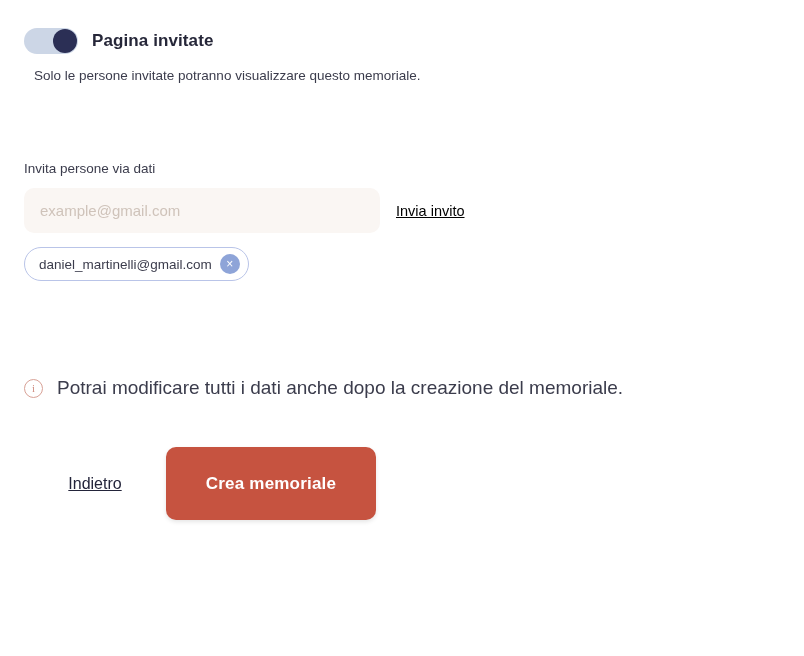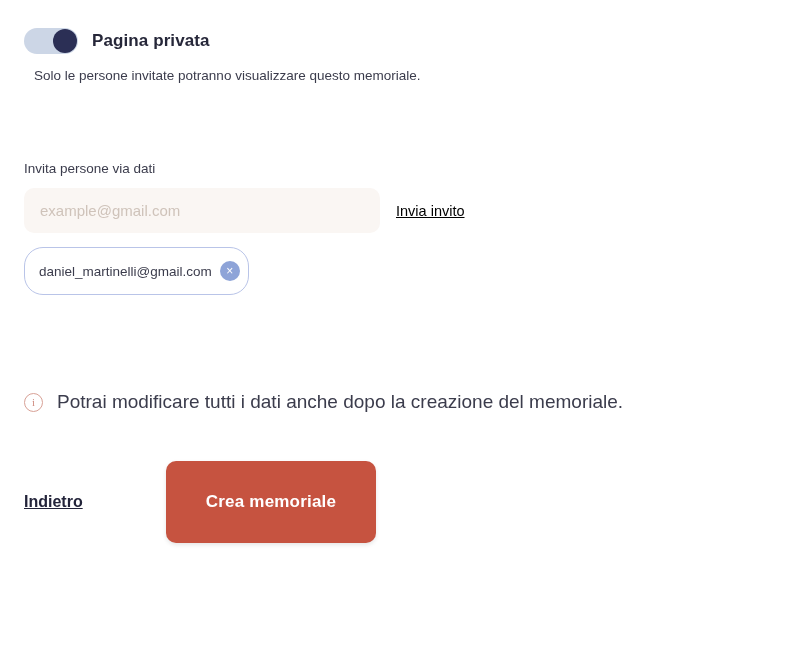--- a/index.html
+++ b/index.html
@@ -100,21 +100,21 @@
   
   .chips {
     margin-top: 14px;
     display: flex;
     gap: 10px;
   }
   .chip {
     display: inline-flex;
     align-items: center;
     gap: 8px;
-    height: 48px;
+    height: 34px;
     padding: 0 8px 0 14px;
     box-sizing: border-box;
     border: 1px solid #b9c4e8;
     border-radius: 19px;
     background: #ffffff;
     font-size: 13.5px;
     color: #3b3c4c;
   }
   .chip-remove {
     width: 20px;
@@ -155,29 +155,30 @@
 
   
   .actions {
     margin-top: 48px;
     display: flex;
     align-items: center;
   }
   .back-link {
     width: 142px;
     font-size: 16px;
-    font-weight: bold;
+    font-weight: normal;
     color: #23243a;
     text-decoration: underline;
     cursor: pointer;
     user-select: none;
+    text-align: center;
   }
   .primary-btn {
     min-width: 210px;
-    height: 82px;
+    height: 73px;
     border: none;
     border-radius: 10px;
     background: #c65340;
     color: #ffffff;
     font-family: "Liberation Sans", sans-serif;
     font-size: 17px;
     font-weight: bold;
     letter-spacing: .2px;
     cursor: pointer;
     box-shadow: 0 2px 4px rgba(0,0,0,.10);
@@ -185,21 +186,21 @@
 </style>
 </head>
 <body>
 
 <div class="page">
 
   <div class="toggle-row">
     <div class="toggle">
       <div class="knob"></div>
     </div>
-    <div class="toggle-label">Pagina privata</div>
+    <div class="toggle-label">Pagina invitate</div>
   </div>
 
   <div class="subtitle">Solo le persone invitate potranno visualizzare questo memoriale.</div>
 
   <div class="invite-label">Invita persone via dati</div>
 
   <div class="invite-row">
     <input class="email-input" type="text" value="" placeholder="example@gmail.com" style="">
     <span class="send-invite">Invia invito</span>
   </div>

